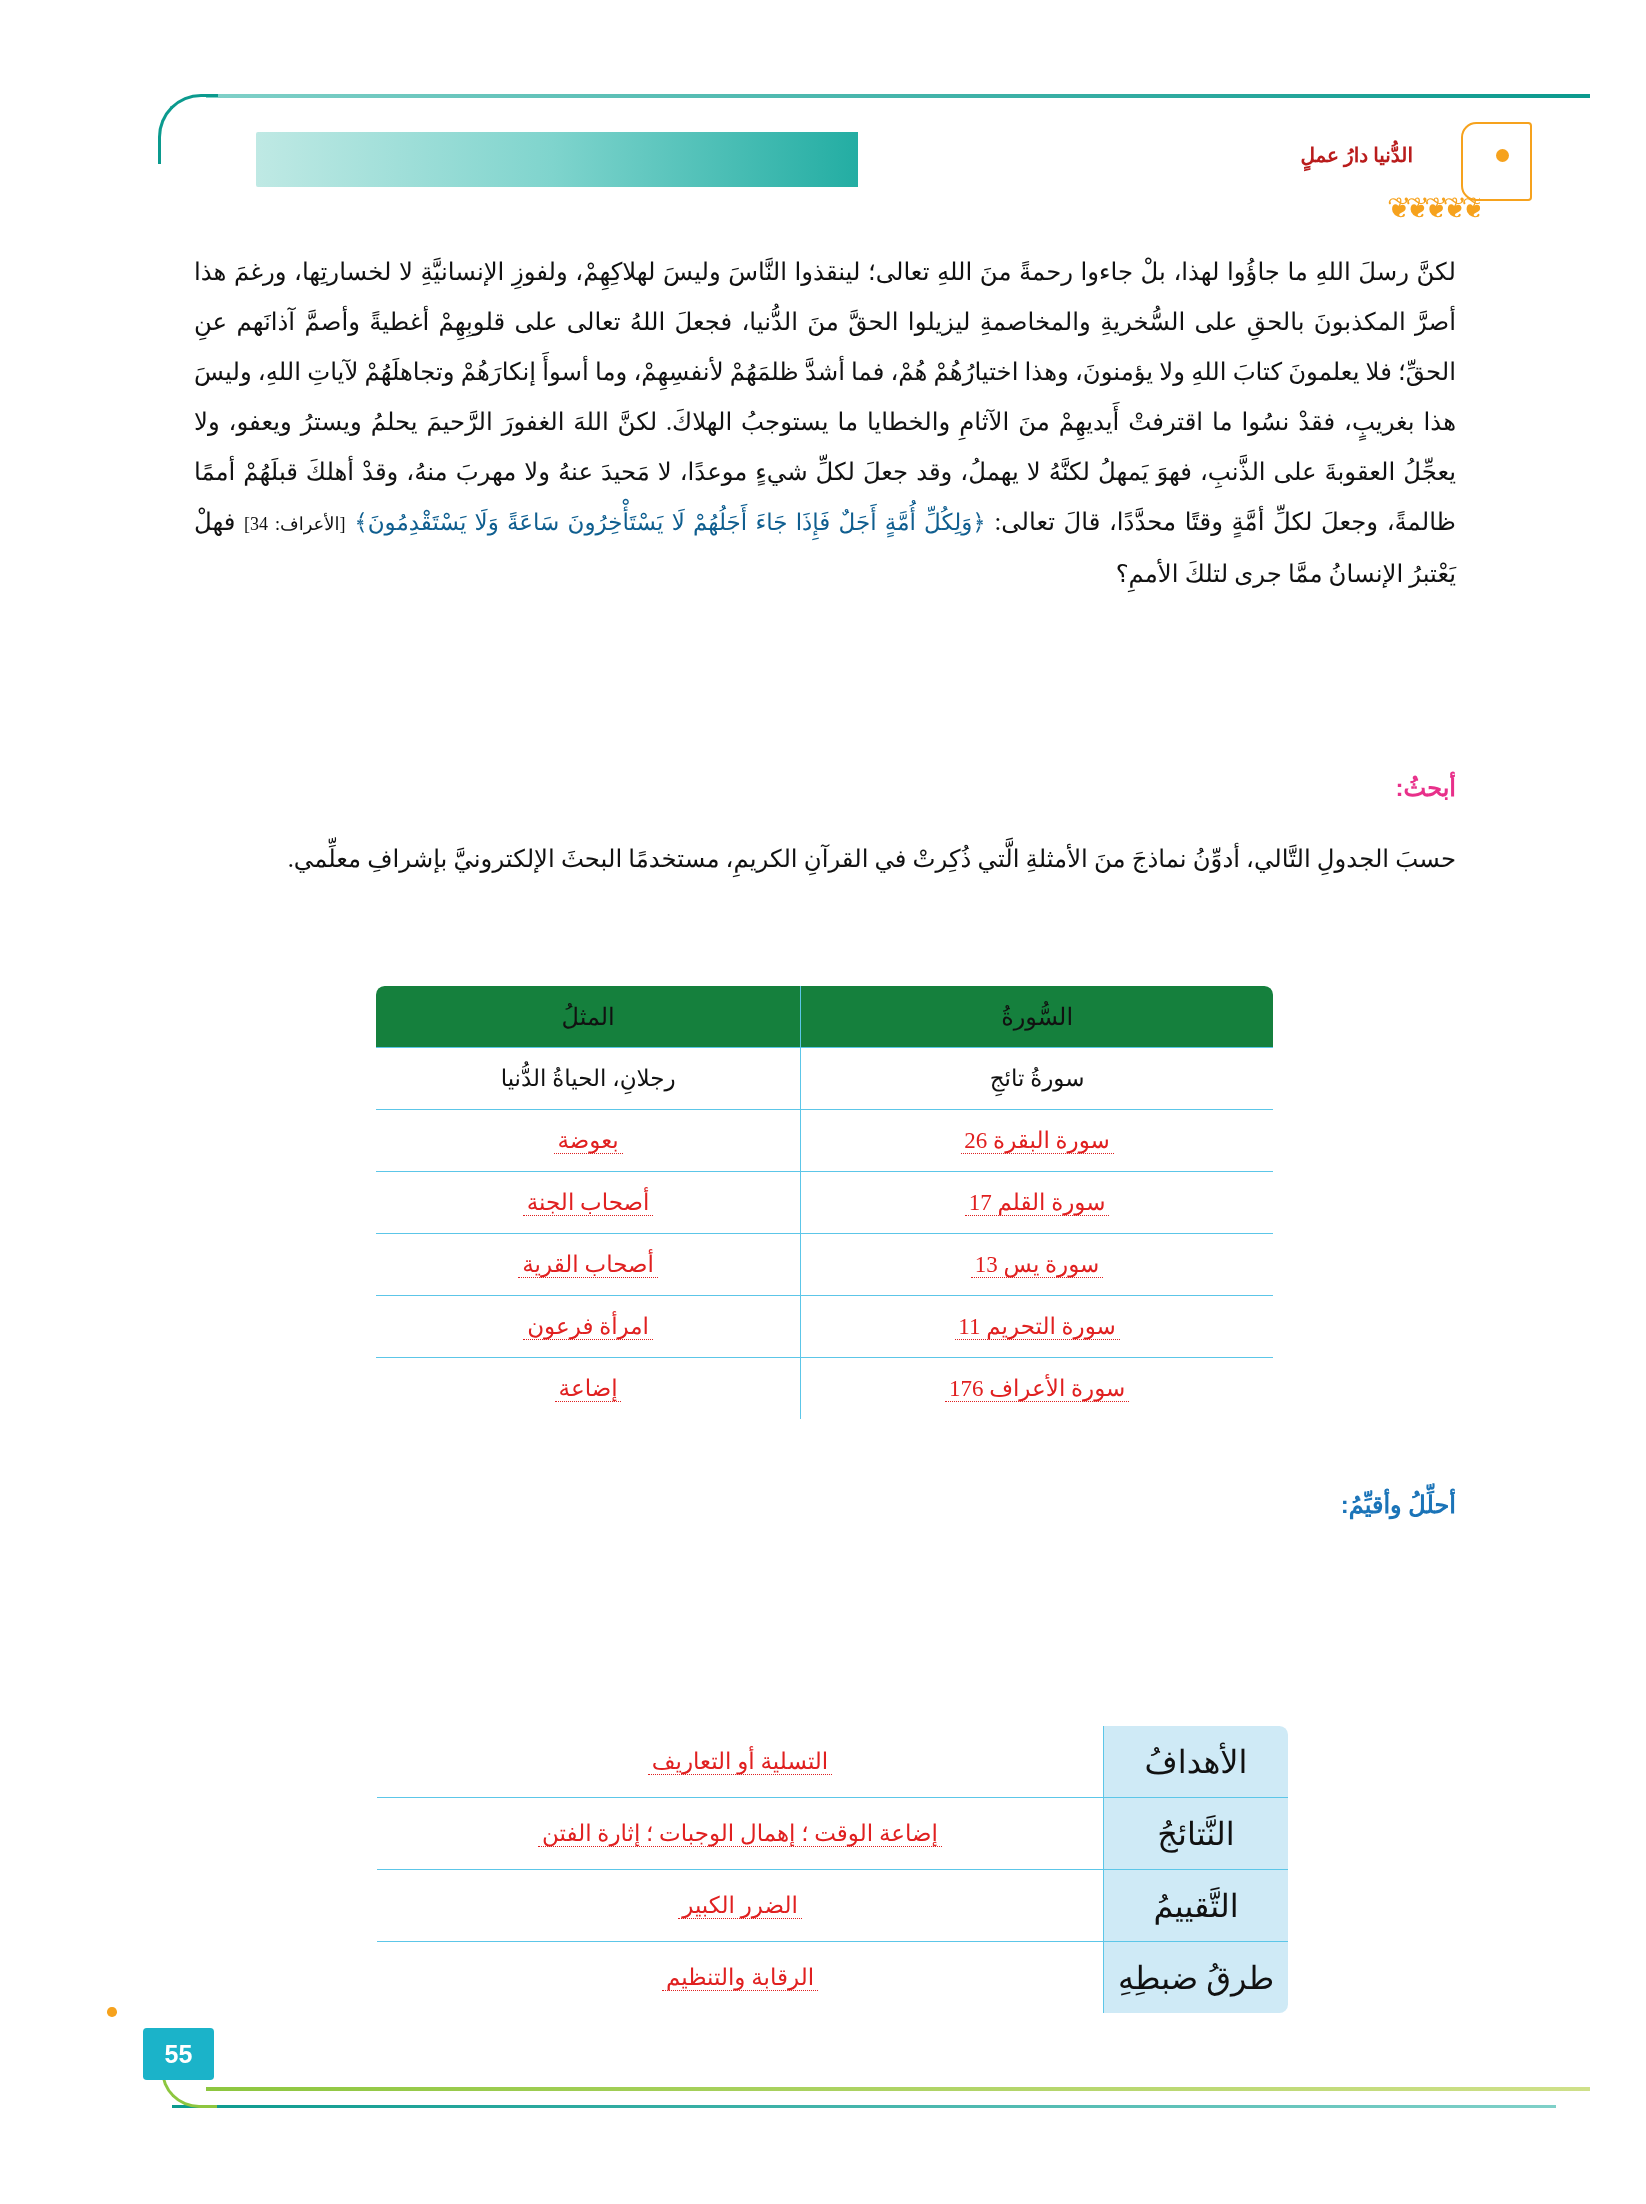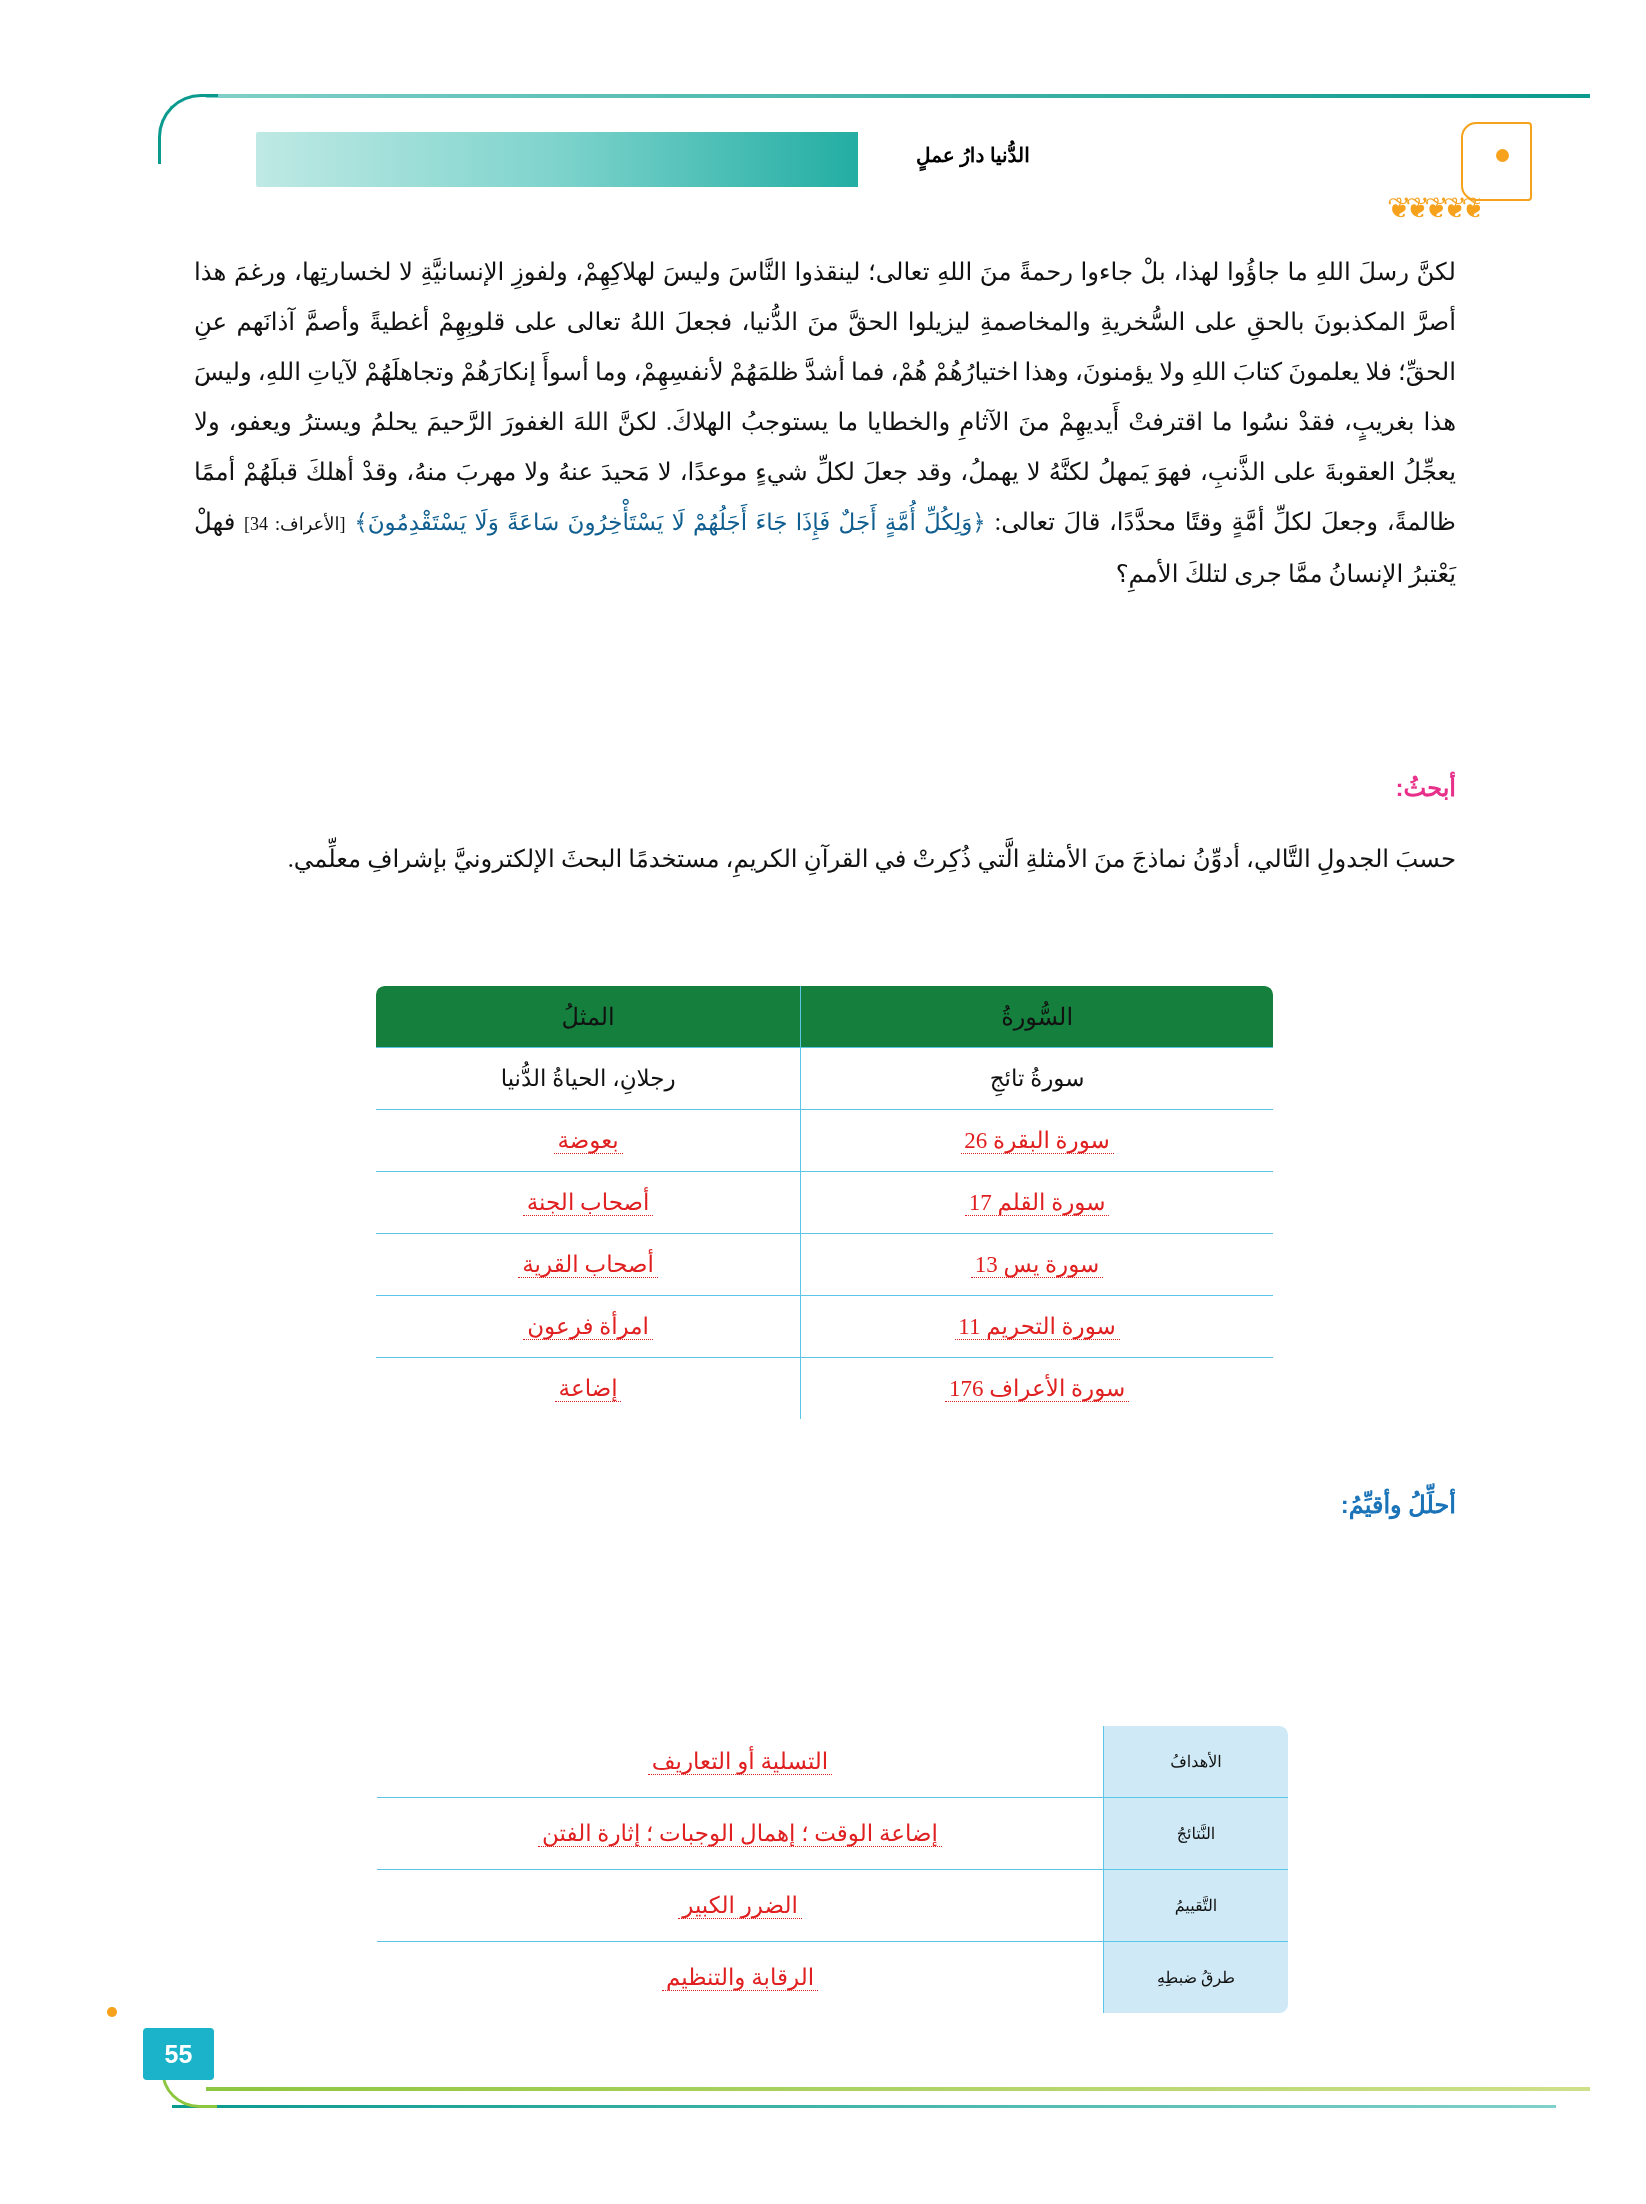--- a/index.html
+++ b/index.html
@@ -43,23 +43,23 @@
     position:absolute;top:132px;right:206px;width:1185px;height:55px;
     background:linear-gradient(to left,#0f8d85 0%,#14a79c 45%,#7fd4cd 75%,#bfe9e4 100%);
     border-radius:1.9px;
   }
   .header-white{
     position:absolute;top:132px;right:206px;width:583px;height:55px;
     background:#ffffff;
   }
   .header-title{
     position:absolute;top:143px;right:234px;width:497px;
-    text-align:left;
-    color:#000000;font-weight:bold;font-size:20px;
-    font-family:Liberation Sans, sans-serif;
+    text-align:right;
+    color:#b91c1c;font-weight:bold;font-size:20px;
+    font-family:Liberation Serif, serif;
     direction:rtl;
   }
   .header-tab{
     position:absolute;top:122px;right:115px;width:67px;height:75px;
     border:2.9px solid #f6a21d;border-radius:15.3px 3.8px 3.8px 15.3px;
     background:#fff;
   }
   .header-tab:after{
     content:"";position:absolute;right:21px;top:25px;width:13.4px;height:13.4px;
     border-radius:50%;background:#f6a21d;
@@ -120,21 +120,21 @@
 
   .tbl2{
     position:absolute;top:1725px;right:358px;width:913px;
     border:1.9px solid #5cc6e8;border-radius:9.6px;overflow:hidden;
   }
   .tbl2 td{
     border:1px solid #5cc6e8;height:69px;
     text-align:center;vertical-align:middle;font-size:23px;color:#111;
   }
   .tbl2 td.label{
-    background:#cfeaf6;width:182px;font-size:16px;
+    background:#cfeaf6;width:182px;font-size:32px;
   }
 
   
   .page-num-box{
     position:absolute;left:143px;bottom:124px;width:71px;height:52px;
     background:#1bb3c9;border-radius:3.8px;
     color:#fff;font-size:25px;font-weight:bold;
     display:flex;align-items:center;justify-content:center;
     font-family:"Liberation Sans", sans-serif;
     text-align:right;

